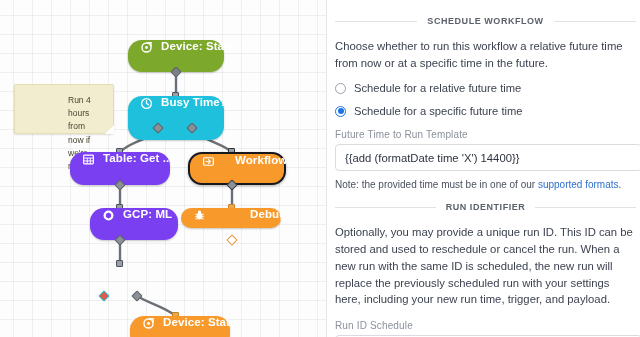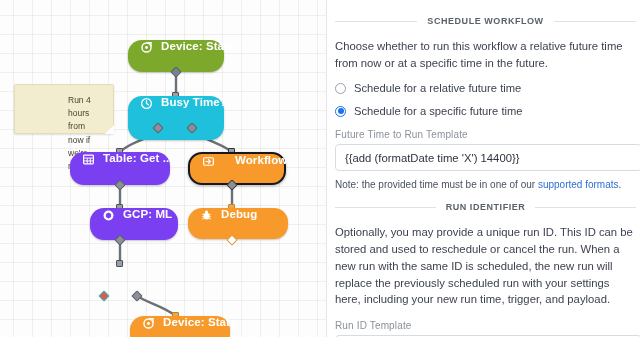--- a/index.html
+++ b/index.html
@@ -227,21 +227,21 @@
         <svg width="13" height="13" viewBox="0 0 16 16">
             <circle cx="8" cy="8" r="6.1" fill="#fff"></circle>
             <path d="M8 4.3 L11.2 6.15 L11.2 9.85 L8 11.7 L4.8 9.85 L4.8 6.15 Z" fill="#7A3FF0"></path>
           </svg>
       </span>
       <span>GCP: ML</span>
     </div>
     <div class="port out" style="left:116px;top:236px;background:#8b9099;border:1px solid #5d6168;"></div>
 
     <div class="port sq" style="left:228px;top:204px;background:#f0a84e;border:1.5px solid #c98526;"></div>
-    <div class="node" style="left:188px;top:208px;width:100px;height:31px;background:#F89A2B;">
+    <div class="node" style="left:181px;top:208px;width:100px;height:20px;background:#F89A2B;gap:36px;">
       <span class="ico">
         <svg width="13" height="13" viewBox="0 0 16 16">
             <ellipse cx="8" cy="8.6" rx="3.6" ry="4.4" fill="#fff"></ellipse>
             <circle cx="8" cy="3.6" r="1.9" fill="#fff"></circle>
             <path d="M3.2 6.6 H4.6 M3.2 9.4 H4.6 M3.2 12 H4.8 M11.4 6.6 H12.8 M11.4 9.4 H12.8 M11.2 12 H12.8" stroke="#fff" stroke-width="1.1" stroke-linecap="round"></path>
           </svg>
       </span>
       <span>Debug</span>
     </div>
     <div class="port out" style="left:228px;top:236px;background:#ffffff;border:1.4px solid #e09a3f;"></div>
@@ -293,19 +293,19 @@
     </div>
 
     <div class="sec-head second">
       <span class="ln"></span>
       <span class="tx">RUN IDENTIFIER</span>
       <span class="ln"></span>
     </div>
 
     <div class="para">Optionally, you may provide a unique run ID. This ID can be stored and used to reschedule or cancel the run. When a new run with the same ID is scheduled, the new run will replace the previously scheduled run with your settings here, including your new run time, trigger, and payload.</div>
 
-    <div class="field-label">Run ID Template</div>
+    <div class="field-label">Run ID Schedule</div>
     <div class="field">
       
     </div>
 
   </div>
 </div>
 
 </body></html>

